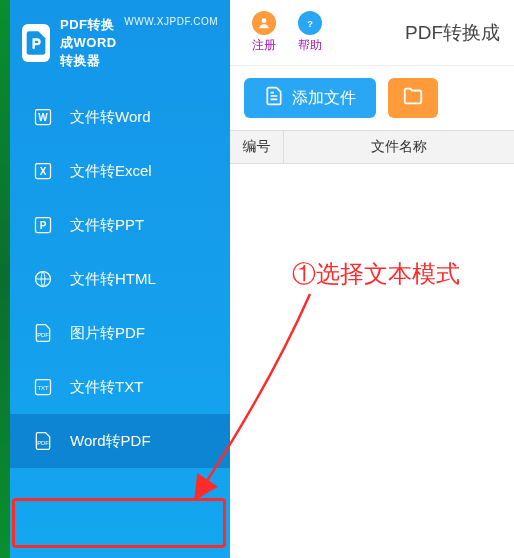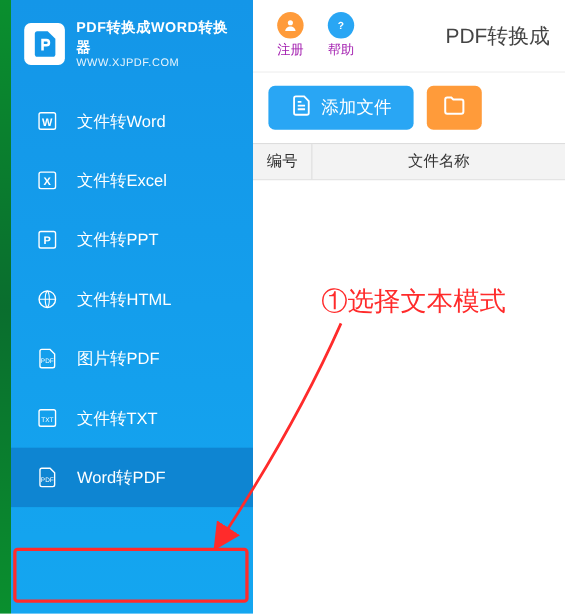--- a/index.html
+++ b/index.html
@@ -3,21 +3,21 @@
 <meta charset="utf-8">
 <style>
 * { margin: 0; padding: 0; box-sizing: border-box; }
 body { font-family: "Microsoft YaHei", Arial, sans-serif; width: 514px; height: 558px; overflow: hidden; position: relative; background: #fff; }
 .container { display: flex; height: 100%; }
 .edge-strip { width: 10px; background: linear-gradient(to bottom, #0a8f2e 0%, #0a6e2e 50%, #0a8f2e 100%); }
 .sidebar { width: 220px; background: linear-gradient(180deg, #1496e8 0%, #14a6f0 100%); color: #fff; display: flex; flex-direction: column; }
 .logo-area { padding: 16px 12px 20px 12px; display: flex; align-items: center; gap: 10px; }
 .logo-icon { width: 38px; height: 38px; background: #fff; border-radius: 6px; display: flex; align-items: center; justify-content: center; }
 .logo-icon svg { width: 28px; height: 28px; }
-.logo-text { display: flex; flex-direction: column; }
+.logo-text { display: flex; flex-direction: row; }
 .logo-title { font-size: 13px; font-weight: bold; letter-spacing: 0.5px; }
 .logo-sub { font-size: 10px; opacity: 0.9; letter-spacing: 0.5px; }
 .menu { flex: 1; display: flex; flex-direction: column; }
 .menu-item { display: flex; align-items: center; gap: 16px; padding: 16px 22px; cursor: pointer; font-size: 15px; color: #fff; }
 .menu-item .micon { width: 22px; height: 22px; display: flex; align-items: center; justify-content: center; }
 .menu-item.selected { background: #0e85d2; position: relative; }
 .highlight-box { position: absolute; left: 12px; top: 498px; width: 214px; height: 50px; border: 3px solid #ff2b2b; border-radius: 4px; pointer-events: none; z-index: 20; }
 .main { flex: 1; background: #fff; display: flex; flex-direction: column; position: relative; }
 .top-bar { height: 66px; display: flex; align-items: center; padding: 0 14px; gap: 6px; border-bottom: 1px solid #eee; }
 .top-icon-group { display: flex; flex-direction: column; align-items: center; gap: 2px; cursor: pointer; padding: 4px 8px; }

